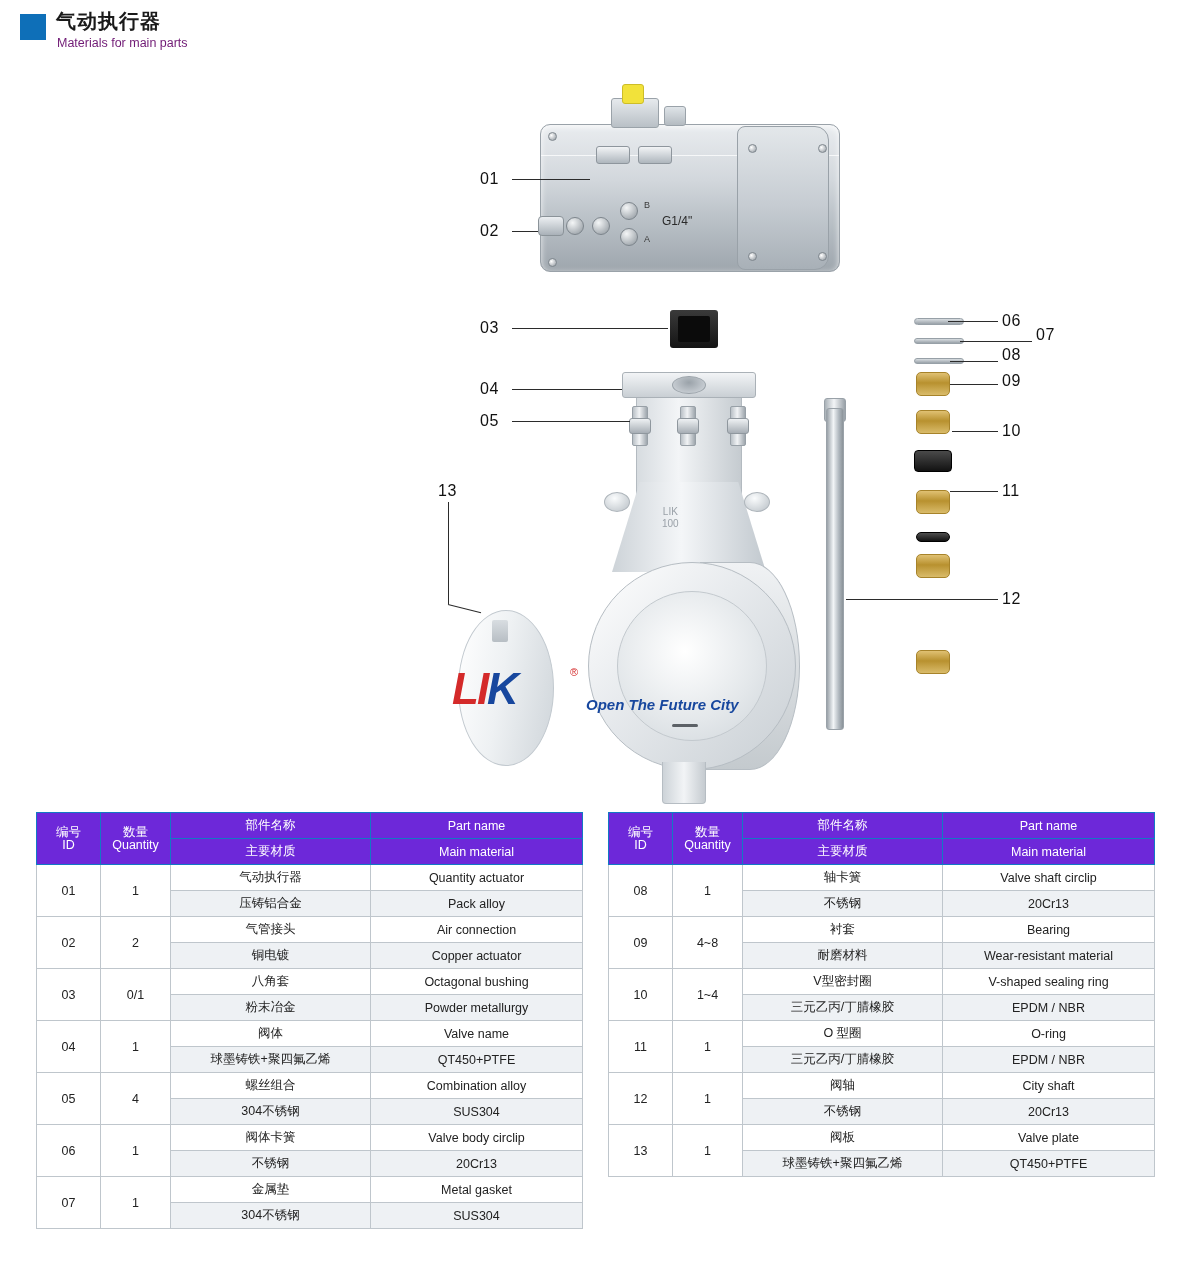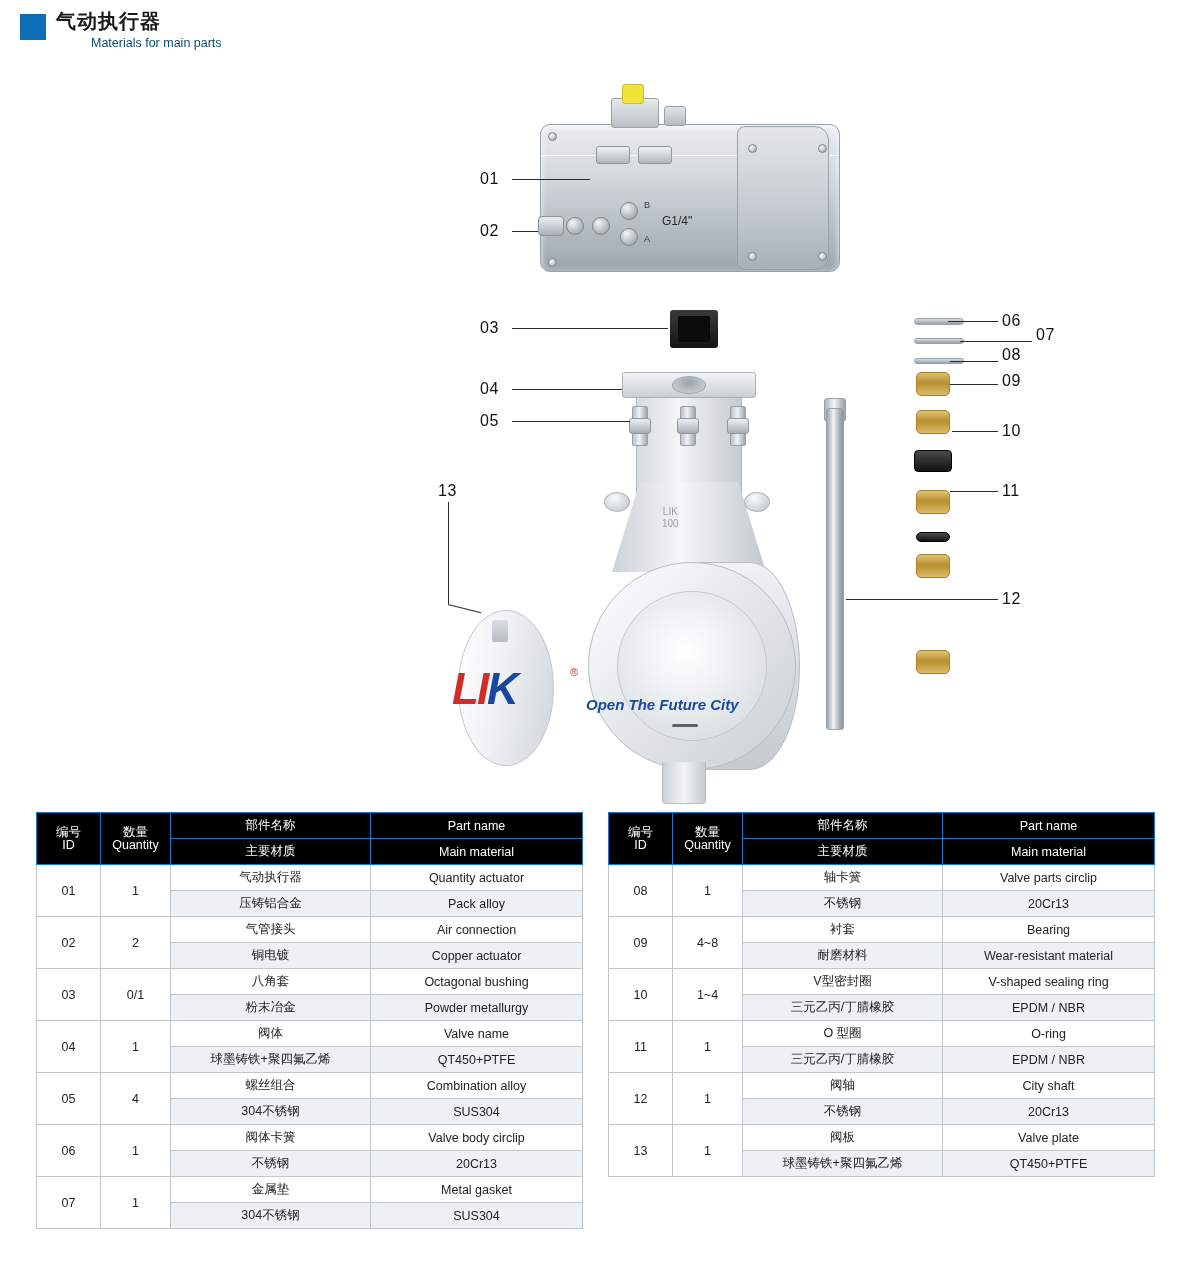--- a/index.html
+++ b/index.html
@@ -18,21 +18,21 @@
   .header-bar {
     position:absolute; left:20px; top:14px; width:26px; height:26px;
     background:#0e6fb8;
   }
   .header-title-cn {
     position:absolute; left:56px; top:8px;
     font-size:20px; font-weight:bold; color:#1a1a1a; letter-spacing:1px;
   }
   .header-title-en {
     position:absolute; left:57px; top:36px;
-    font-size:12.5px; color:#0c4a6e;margin-left:34px;
+    font-size:12.5px; color:#701a75;
   }
 
   
   .diagram { position:absolute; left:0; top:62px; width:1187px; height:748px; }
 
   .callout-label {
     position:absolute; font-size:16px; color:#111; letter-spacing:.5px;
   }
   .leader { position:absolute; background:#2b2b2b; height:1px; }
   .leader-v { position:absolute; background:#2b2b2b; width:1px; }
@@ -251,21 +251,21 @@
   table.left-tbl { position:absolute; left:36px; top:0; width:546px; }
   table.right-tbl { position:absolute; left:608px; top:0; width:546px; }
   th, td {
     border:1px solid #bfc6cc;
     text-align:center;
     height:26px;
     padding:1px 3px;
     font-weight:normal;
   }
   thead th {
-    background:#000000; color:#fff; border:1px solid #1279c4;
+    background:#6d28d9; color:#fff; border:1px solid #1279c4;
     font-size:12.5px;
   }
   thead th.idcell { line-height:13px; padding-top:2px; }
   tbody tr.alt td { background:#eef1f4; }
   tbody td.idcol, tbody td.qtycol { background:#ffffff; }
   col.c-id { width:64px; }
   col.c-qty { width:70px; }
   col.c-cn { width:200px; }
   col.c-en { width:212px; }
 </style>
@@ -527,21 +527,21 @@
       <tr>
         <th>主要材质</th>
         <th>Main material</th>
       </tr>
     </thead>
     <tbody>
       <tr>
         <td rowspan="2" class="idcol">08</td>
         <td rowspan="2" class="qtycol">1</td>
         <td>轴卡簧</td>
-        <td>Valve parts circlip</td>
+        <td>Valve shaft circlip</td>
       </tr>
       <tr class="alt">
         <td>不锈钢</td>
         <td>20Cr13</td>
       </tr>
 
       <tr>
         <td rowspan="2" class="idcol">09</td>
         <td rowspan="2" class="qtycol">4~8</td>
         <td>衬套</td>

